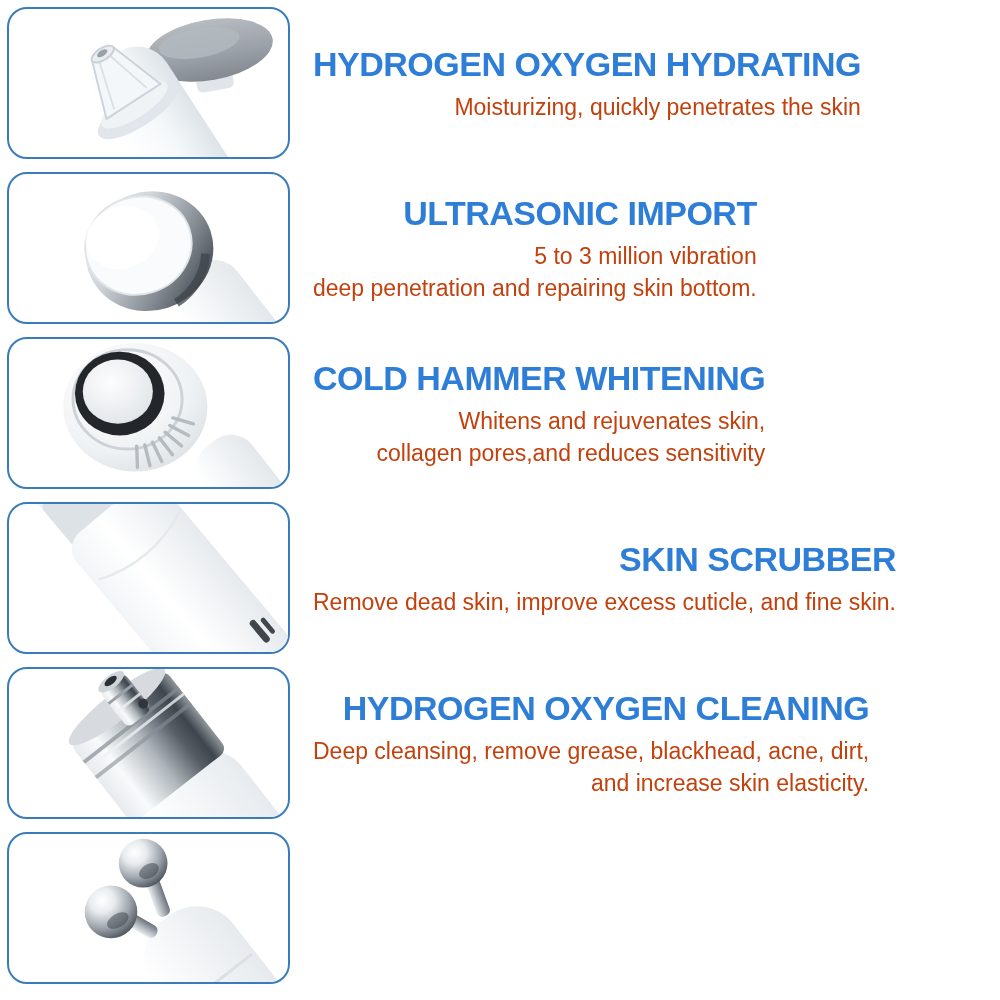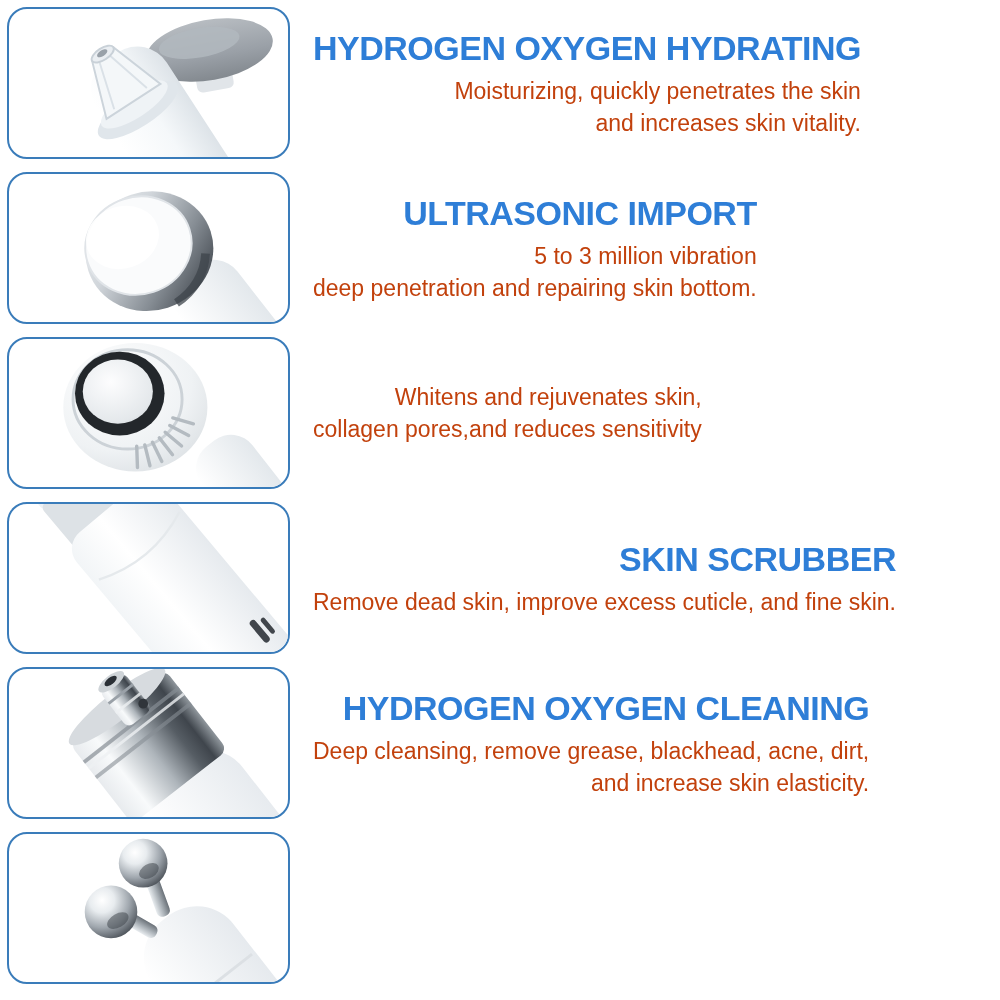--- a/index.html
+++ b/index.html
@@ -57,21 +57,20 @@
           <path d="M-32 28 L-12 -30 L14 -30 L34 28 Z" fill="#f4f7f9" stroke="#ccd4db" stroke-width="2"></path>
           <path d="M-20 24 L-6 -26 M20 24 L6 -26" stroke="#dae1e7" stroke-width="2" fill="none"></path>
           <ellipse cx="1" cy="-30" rx="13" ry="6" fill="#eaeef2" stroke="#c9d1d8" stroke-width="2"></ellipse>
           <ellipse cx="1" cy="-31" rx="6" ry="3" fill="#99a1a9"></ellipse>
         </g>
       </svg>
     </div>
     <div class="text">
       <div class="title">HYDROGEN OXYGEN HYDRATING</div>
       <div class="desc">Moisturizing, quickly penetrates the skin</div>
-      <div class="desc">and increases skin vitality.</div>
     </div>
   </div>
 
   <div class="row">
     <div class="imgbox">
       <svg viewBox="0 0 283 152">
         <defs>
           <linearGradient id="c2" x1="0" y1="0" x2="1" y2="1">
             <stop offset="0" stop-color="#f4f6f8"></stop>
               <stop offset="0.35" stop-color="#d0d5da"></stop>
@@ -133,20 +132,21 @@
           <line x1="168" y1="70" x2="190" y2="70" transform="rotate(28 128 70)"></line>
           <line x1="168" y1="70" x2="190" y2="70" transform="rotate(40 128 70)"></line>
           <line x1="168" y1="70" x2="190" y2="70" transform="rotate(52 128 70)"></line>
           <line x1="168" y1="70" x2="190" y2="70" transform="rotate(64 128 70)"></line>
           <line x1="168" y1="70" x2="190" y2="70" transform="rotate(76 128 70)"></line>
           <line x1="168" y1="70" x2="190" y2="70" transform="rotate(88 128 70)"></line>
         </g>
       </svg>
     </div>
     <div class="text">
+      <div class="title">COLD HAMMER WHITENING</div>
       <div class="desc">Whitens and rejuvenates skin,</div>
       <div class="desc">collagen pores,and reduces sensitivity</div>
     </div>
   </div>
 
   <div class="row">
     <div class="imgbox">
       <svg viewBox="0 0 283 152">
         <defs>
           <linearGradient id="w4" x1="0" y1="0" x2="1" y2="0">

